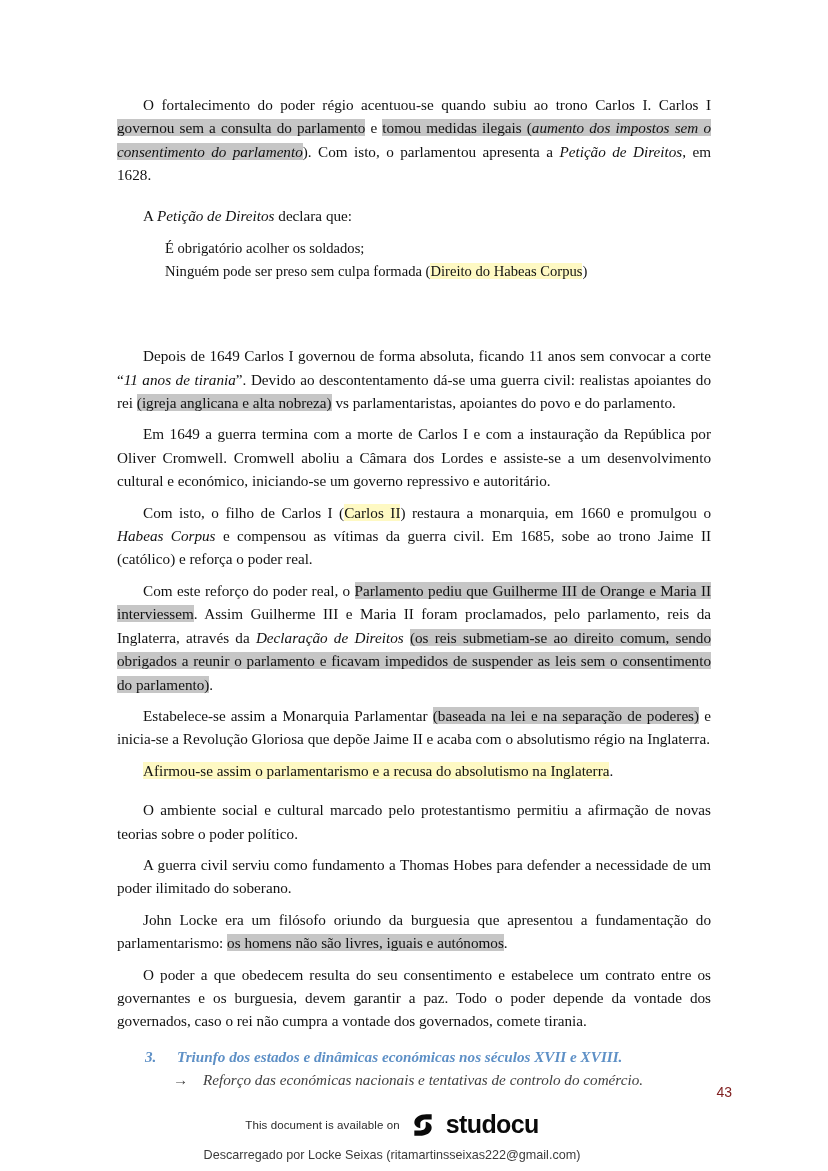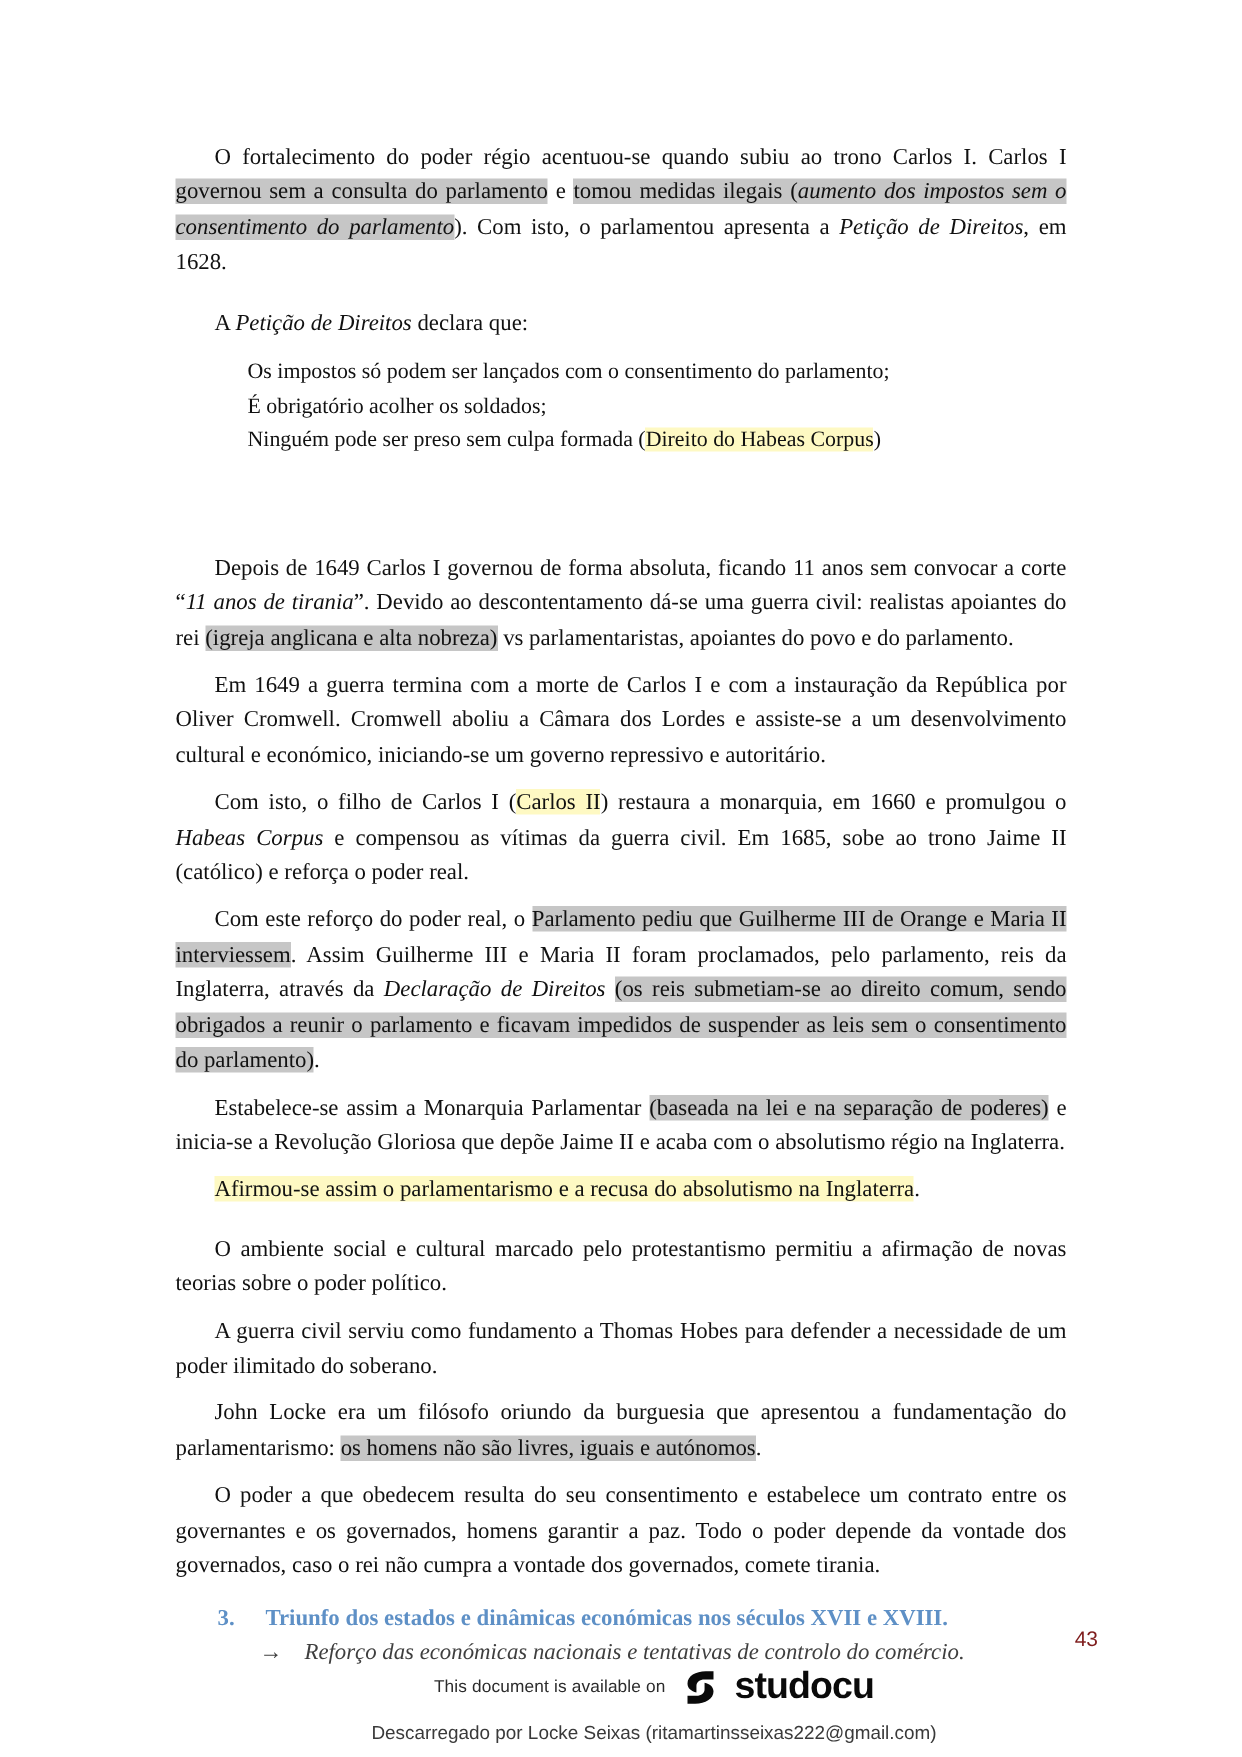--- a/index.html
+++ b/index.html
@@ -87,20 +87,21 @@
     text-align: left;
   }
   .arrow-line .arrow {
     font-style: normal;
     display: inline-block;
     width: 30px;
   }
 
   .section-heading {
     color: #5e90c6;
+    font-style: italic;
     font-weight: bold;
     font-size: 15.2px;
     line-height: 23px;
     margin-left: 28px;
     text-align: left;
   }
   .section-heading .num {
     display: inline-block;
     width: 32px;
   }
@@ -127,21 +128,20 @@
     color: #7f1d1d;
   }
 
   #footer {
     position: absolute;
     left: 0;
     top: 1110px;
     width: 784px;
     text-align: center;
     font-family: "Liberation Sans", sans-serif;
-    margin-left: 44px;
   }
   #footer-brand-row {
     display: flex;
     align-items: center;
     justify-content: center;
     gap: 10px;
   }
   #footer-avail {
     font-size: 11.5px;
     color: #2b2b2b;
@@ -172,21 +172,20 @@
 
   <div id="content">
 
     <p class="para"><span>O </span><b>fortalecimento do poder régio acentuou-se</b><span> quando subiu ao trono </span><b>Carlos I.</b><span> Carlos I </span><span class="hl">governou sem a consulta do parlamento</span><span> e </span><span class="hl">tomou medidas ilegais (</span><i class="hl">aumento dos impostos sem o consentimento do parlamento</i><span>). Com isto, o parlamentou apresenta a </span><b><i>Petição de Direitos</i></b><span>, em </span><b>1628</b><span>.</span></p>
 
     <div class="gap-md"></div>
 
     <p class="declara"><span>A </span><b><i>Petição de Direitos</i></b><span> declara que:</span></p>
 
     <ul class="petition-list">
-      <li>Os impostos só podem ser lançados com o consentimento do parlamento;</li>
       <li>É obrigatório acolher os soldados;</li>
       <li><span>Ninguém pode ser preso sem culpa formada (</span><b class="hl-dark">Direito do Habeas Corpus</b><span>)</span></li>
     </ul>
 
     <div class="gap-lg"></div>
 
     <p class="para"><span>Depois de </span><b>1649 Carlos I governou de forma absoluta</b><span>, ficando 11 anos sem convocar a corte “</span><i>11 anos de tirania</i><span>”. Devido ao descontentamento dá-se uma </span><b>guerra civil</b><span>: </span><b>realistas</b><span> apoiantes do rei </span><span class="hl">(igreja anglicana e alta nobreza)</span><span> vs </span><b>parlamentaristas</b><span>, apoiantes do povo e do parlamento.</span></p>
 
     <p class="para"><span>Em </span><b>1649</b><span> a guerra termina com a </span><b>morte de Carlos I</b><span> e com a </span><b>instauração da República por Oliver Cromwell</b><span>. Cromwell aboliu a Câmara dos Lordes e assiste-se a um desenvolvimento cultural e económico, iniciando-se um </span><b>governo repressivo e autoritário</b><span>.</span></p>
 
@@ -202,21 +201,21 @@
 
 
     <div class="gap-sm"></div>
 
     <p class="para">O ambiente social e cultural marcado pelo protestantismo permitiu a afirmação de novas teorias sobre o poder político.</p>
 
     <p class="para"><span>A </span><b>guerra civil serviu como fundamento a Thomas Hobes</b><span> para defender a necessidade de um poder ilimitado do soberano.</span></p>
 
     <p class="para"><b>John Locke</b><span> era um filósofo oriundo da burguesia que </span><b>apresentou a fundamentação do parlamentarismo</b><span>: </span><span class="hl">os homens não são livres, iguais e autónomos</span><span>.</span></p>
 
-    <p class="para">O poder a que obedecem resulta do seu consentimento e estabelece um contrato entre os governantes e os governados, homens garantir a paz. Todo o poder depende da vontade dos governados, caso o rei não cumpra a vontade dos governados, comete tirania.</p>
+    <p class="para">O poder a que obedecem resulta do seu consentimento e estabelece um contrato entre os governantes e os burguesia, devem garantir a paz. Todo o poder depende da vontade dos governados, caso o rei não cumpra a vontade dos governados, comete tirania.</p>
 
     <div class="gap-sm"></div>
 
     <p class="section-heading"><span class="num">3.</span><span>Triunfo dos estados e dinâmicas económicas nos séculos XVII e XVIII.</span></p>
     <p class="section-sub"><span class="arrow">→</span><span>Reforço das económicas nacionais e tentativas de controlo do comércio.</span></p>
 
   </div>
 
   <div id="page-number">43</div>
 

